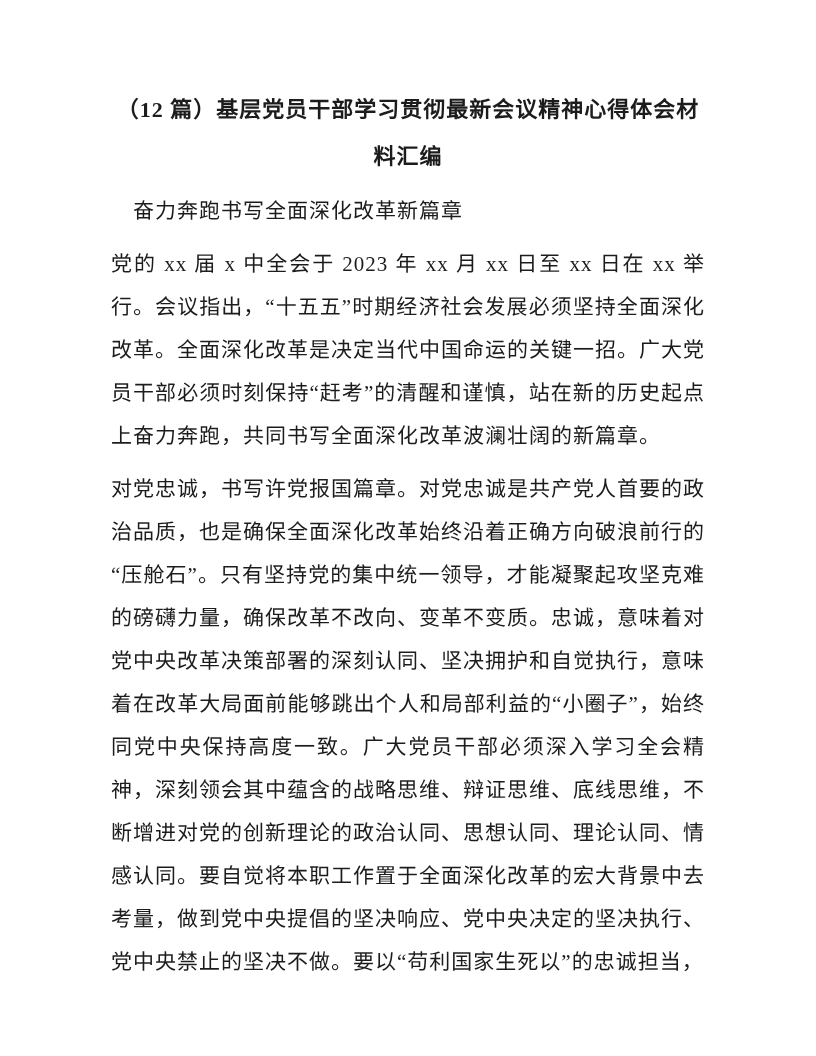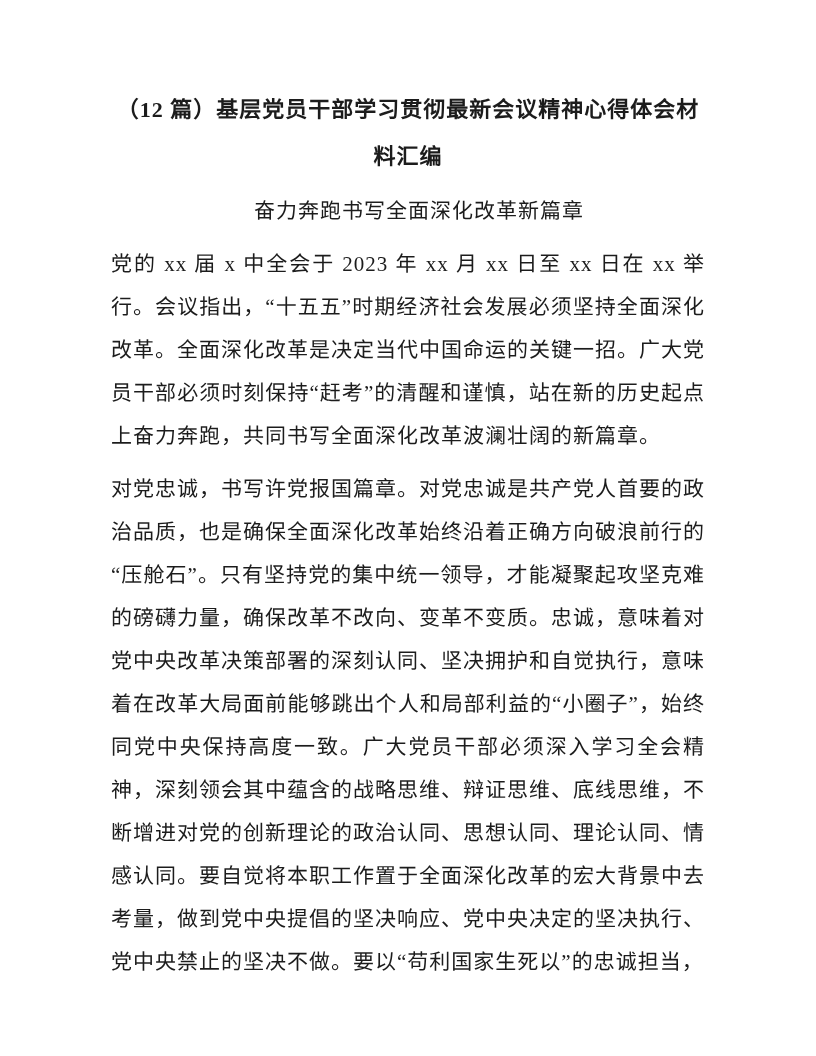--- a/index.html
+++ b/index.html
@@ -33,21 +33,21 @@
     margin: 0 0 10px 0;
     font-size: 21px;
     line-height: 43px;
     letter-spacing: 1px;
     text-align: justify;
     text-justify: inter-character;
     word-break: break-all;
     overflow-wrap: break-word;
   }
   .section-heading {
-    text-align: center;
+    text-align: left;
     margin-left: 22px;
   }
 </style>
 </head>
 <body>
 
 <div class="page">
   <div class="page-content">
     <h1 class="doc-title">（12 篇）基层党员干部学习贯彻最新会议精神心得体会材料汇编</h1>
     <p class="para section-heading">奋力奔跑书写全面深化改革新篇章</p>

